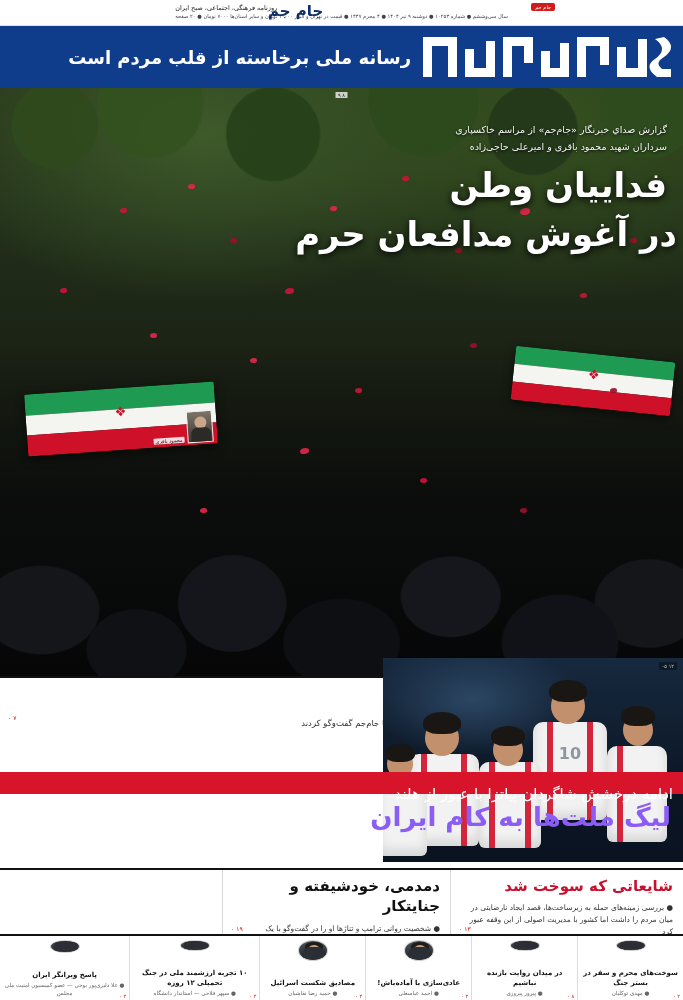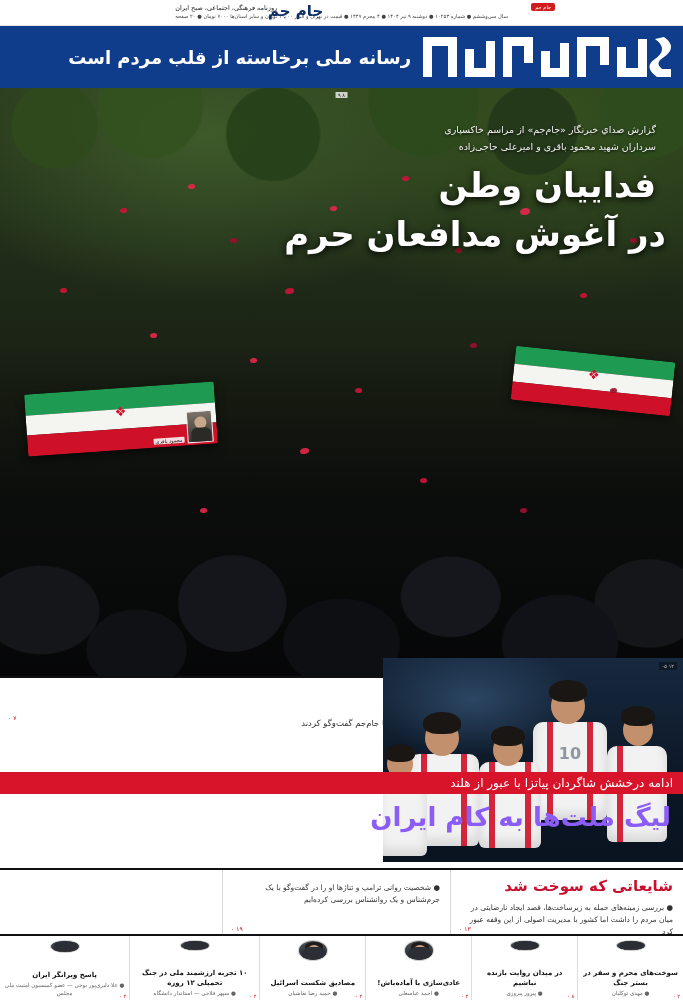--- a/index.html
+++ b/index.html
@@ -115,21 +115,21 @@
     position: absolute; bottom: 0; left: 3px; width: 20px; height: 14px;
     background: #2c2a26; border-radius: 6px 6px 0 0;
   }
   .casket .namestrip {
     position: absolute; bottom: 3px; right: 33px; font-size: 5px; color: #111;
     background: rgba(255,255,255,.85); padding: 0 2px; border-radius: 1px;
     white-space: nowrap;
   }
 
   .hero-headline {
-    position: absolute; top: 34px; right: 27px; text-align: right;
+    position: absolute; top: 34px; right: 16px; text-align: right;
     color: #fff; z-index: 6;
   }
   .hero-kicker { font-size: 9.5px; line-height: 1.7; color: #f2f2f2; text-shadow: 0 1px 3px rgba(0,0,0,.9); }
   .hero-kicker div { margin-bottom: 1px; }
   .hero-title {
     font-size: 34px; font-weight: bold; line-height: 1.42;
     text-shadow: 0 2px 7px rgba(0,0,0,.95); margin-top: 6px;
   }
   .hero-title .l2 { margin-right: -10px; }
   .hero-tag {
@@ -174,21 +174,21 @@
   .hair { position: absolute; background: #1a1613; border-radius: 50% 50% 40% 40%; }
 
   
   .strip-volley {
     position: absolute; right: 0; left: 0; top: 772px; height: 86px;
   }
   .strip-volley .redbar {
     position: absolute; right: 0; left: 0; top: 0; height: 22px; background: #d8142a;
   }
   .strip-volley .redbar span {
-    position: absolute; right: 10px; top: 4px; font-size: 12px; color: #fff; direction: rtl;
+    position: absolute; right: 10px; top: 13px; font-size: 15px; color: #fff; direction: rtl;
   }
   .strip-volley .bigline {
     position: absolute; right: 12px; top: 30px; font-size: 26px; font-weight: bold;
     color: #8b5cf6; direction: rtl;
   }
 
   
   .tri {
     position: absolute; top: 868px; right: 0; left: 0; height: 66px;
     display: flex; direction: rtl; border-top: 2px solid #111;
@@ -389,20 +389,21 @@
     <div class="bigline">لیگ ملت‌ها به کام ایران</div>
   </div>
 
   <div class="tri">
     <div class="col c1">
       <h3>شایعاتی که سوخت شد</h3>
       <p>● بررسی زمینه‌های حمله به زیرساخت‌ها، قصد ایجاد نارضایتی در میان مردم را داشت اما کشور با مدیریت اصولی از این وقفه عبور کرد</p>
       <div class="pg">۱۳ ۰</div>
     </div>
     <div class="col c2">
+      <h3>دمدمی، خودشیفته و جنایتکار</h3>
       <p>● شخصیت روانی ترامپ و تناژها او را در گفت‌وگو با یک جرم‌شناس و یک روانشناس بررسی کرده‌ایم</p>
       <div class="pg">۱۹ ۰</div>
     </div>
     <div class="col c3"></div>
   </div>
 
   <div class="authors">
     <div class="author">
       <div class="ava">
           <div class="hr"></div>

